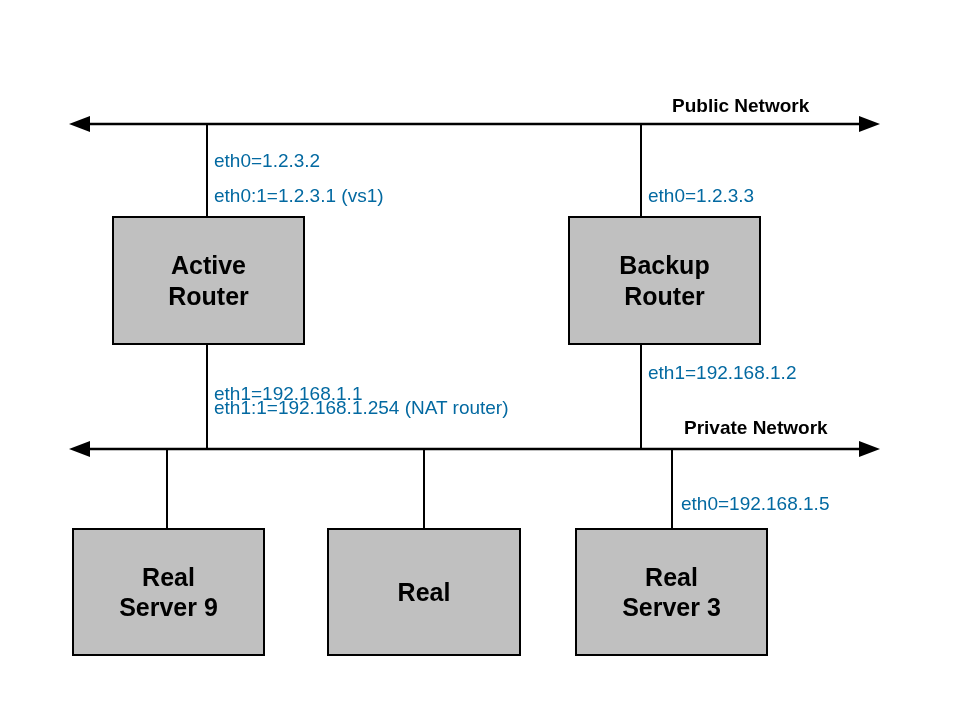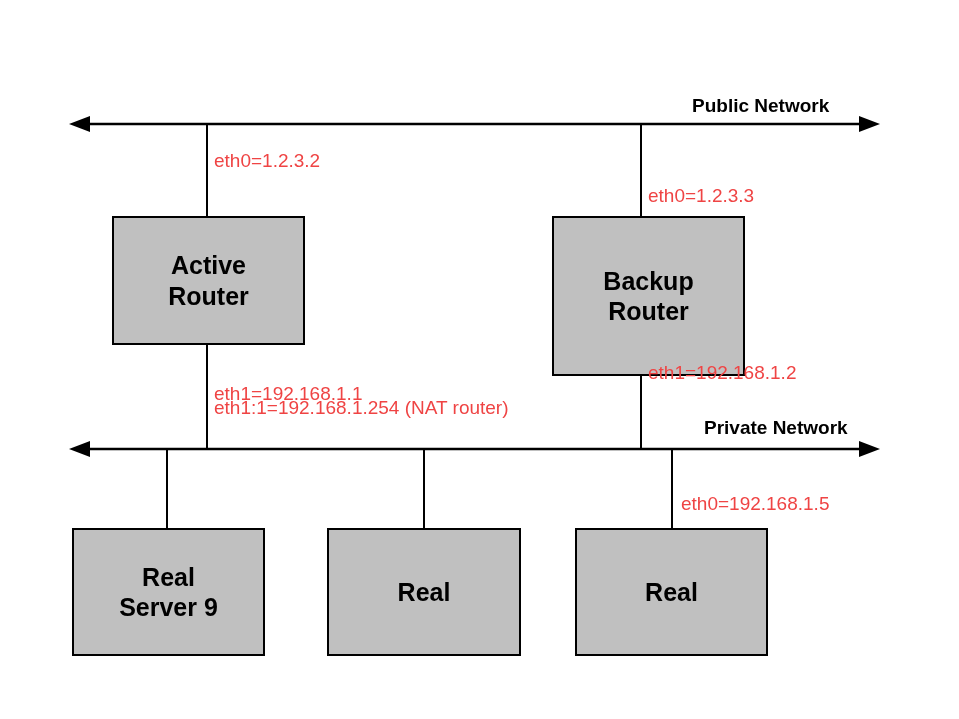--- a/index.html
+++ b/index.html
@@ -46,27 +46,26 @@
     display: block;
     white-space: nowrap;
   }
   .net-label {
     position: absolute;
     font-weight: bold;
     font-size: 19px;
     color: #000000;
     white-space: nowrap;
     line-height: 1;
-    margin-left: 20px;
   }
   .if-label {
     position: absolute;
     font-weight: normal;
     font-size: 19px;
-    color: #ef4444;
+    color: #0369a1;
     white-space: nowrap;
     line-height: 1;
   }
 </style>
 </head>
 <body>
 
 <div id="diagram">
 
   <svg class="layer" viewBox="0 0 959 719" xmlns="http://www.w3.org/2000/svg">
@@ -95,29 +94,30 @@
     <line x1="424" y1="449" x2="424" y2="528" stroke="#000000" stroke-width="2"></line>
     <line x1="672" y1="449" x2="672" y2="528" stroke="#000000" stroke-width="2"></line>
   </svg>
 
   <div class="net-label" style="left:672px; top:96px;">Public Network</div>
 
   <div class="net-label" style="left:684px; top:418px;">Private Network</div>
 
   <div class="if-label" style="left:214px; top:151px;">eth0=1.2.3.2</div>
 
+  <div class="if-label" style="left:214px; top:186px;">eth0:1=1.2.3.1 (vs1)</div>
 
   <div class="if-label" style="left:648px; top:186px;">eth0=1.2.3.3</div>
 
   <div class="node-box" style="left:112px; top:216px; width:193px; height:129px;">
     <span class="nb-line1">Active</span>
     <span class="nb-line2">Router</span>
   </div>
 
-  <div class="node-box" style="left:552px; top:216px; width:193px; height:160px;">
+  <div class="node-box" style="left:568px; top:216px; width:193px; height:129px;">
     <span class="nb-line1">Backup</span>
     <span class="nb-line2">Router</span>
   </div>
 
   <div class="if-label" style="left:214px; top:384px;">eth1=192.168.1.1</div>
 
   <div class="if-label" style="left:214px; top:398px;">eth1:1=192.168.1.254 (NAT router)</div>
 
   <div class="if-label" style="left:648px; top:363px;">eth1=192.168.1.2</div>
 
@@ -129,15 +129,16 @@
     <span class="nb-line1">Real</span>
     <span class="nb-line2">Server 9</span>
   </div>
 
   <div class="node-box" style="left:327px; top:528px; width:194px; height:128px;">
     <span class="nb-line1">Real</span>
   </div>
 
   <div class="node-box" style="left:575px; top:528px; width:193px; height:128px;">
     <span class="nb-line1">Real</span>
+    <span class="nb-line2">Server 3</span>
   </div>
 
 </div>
 
 </body></html>

